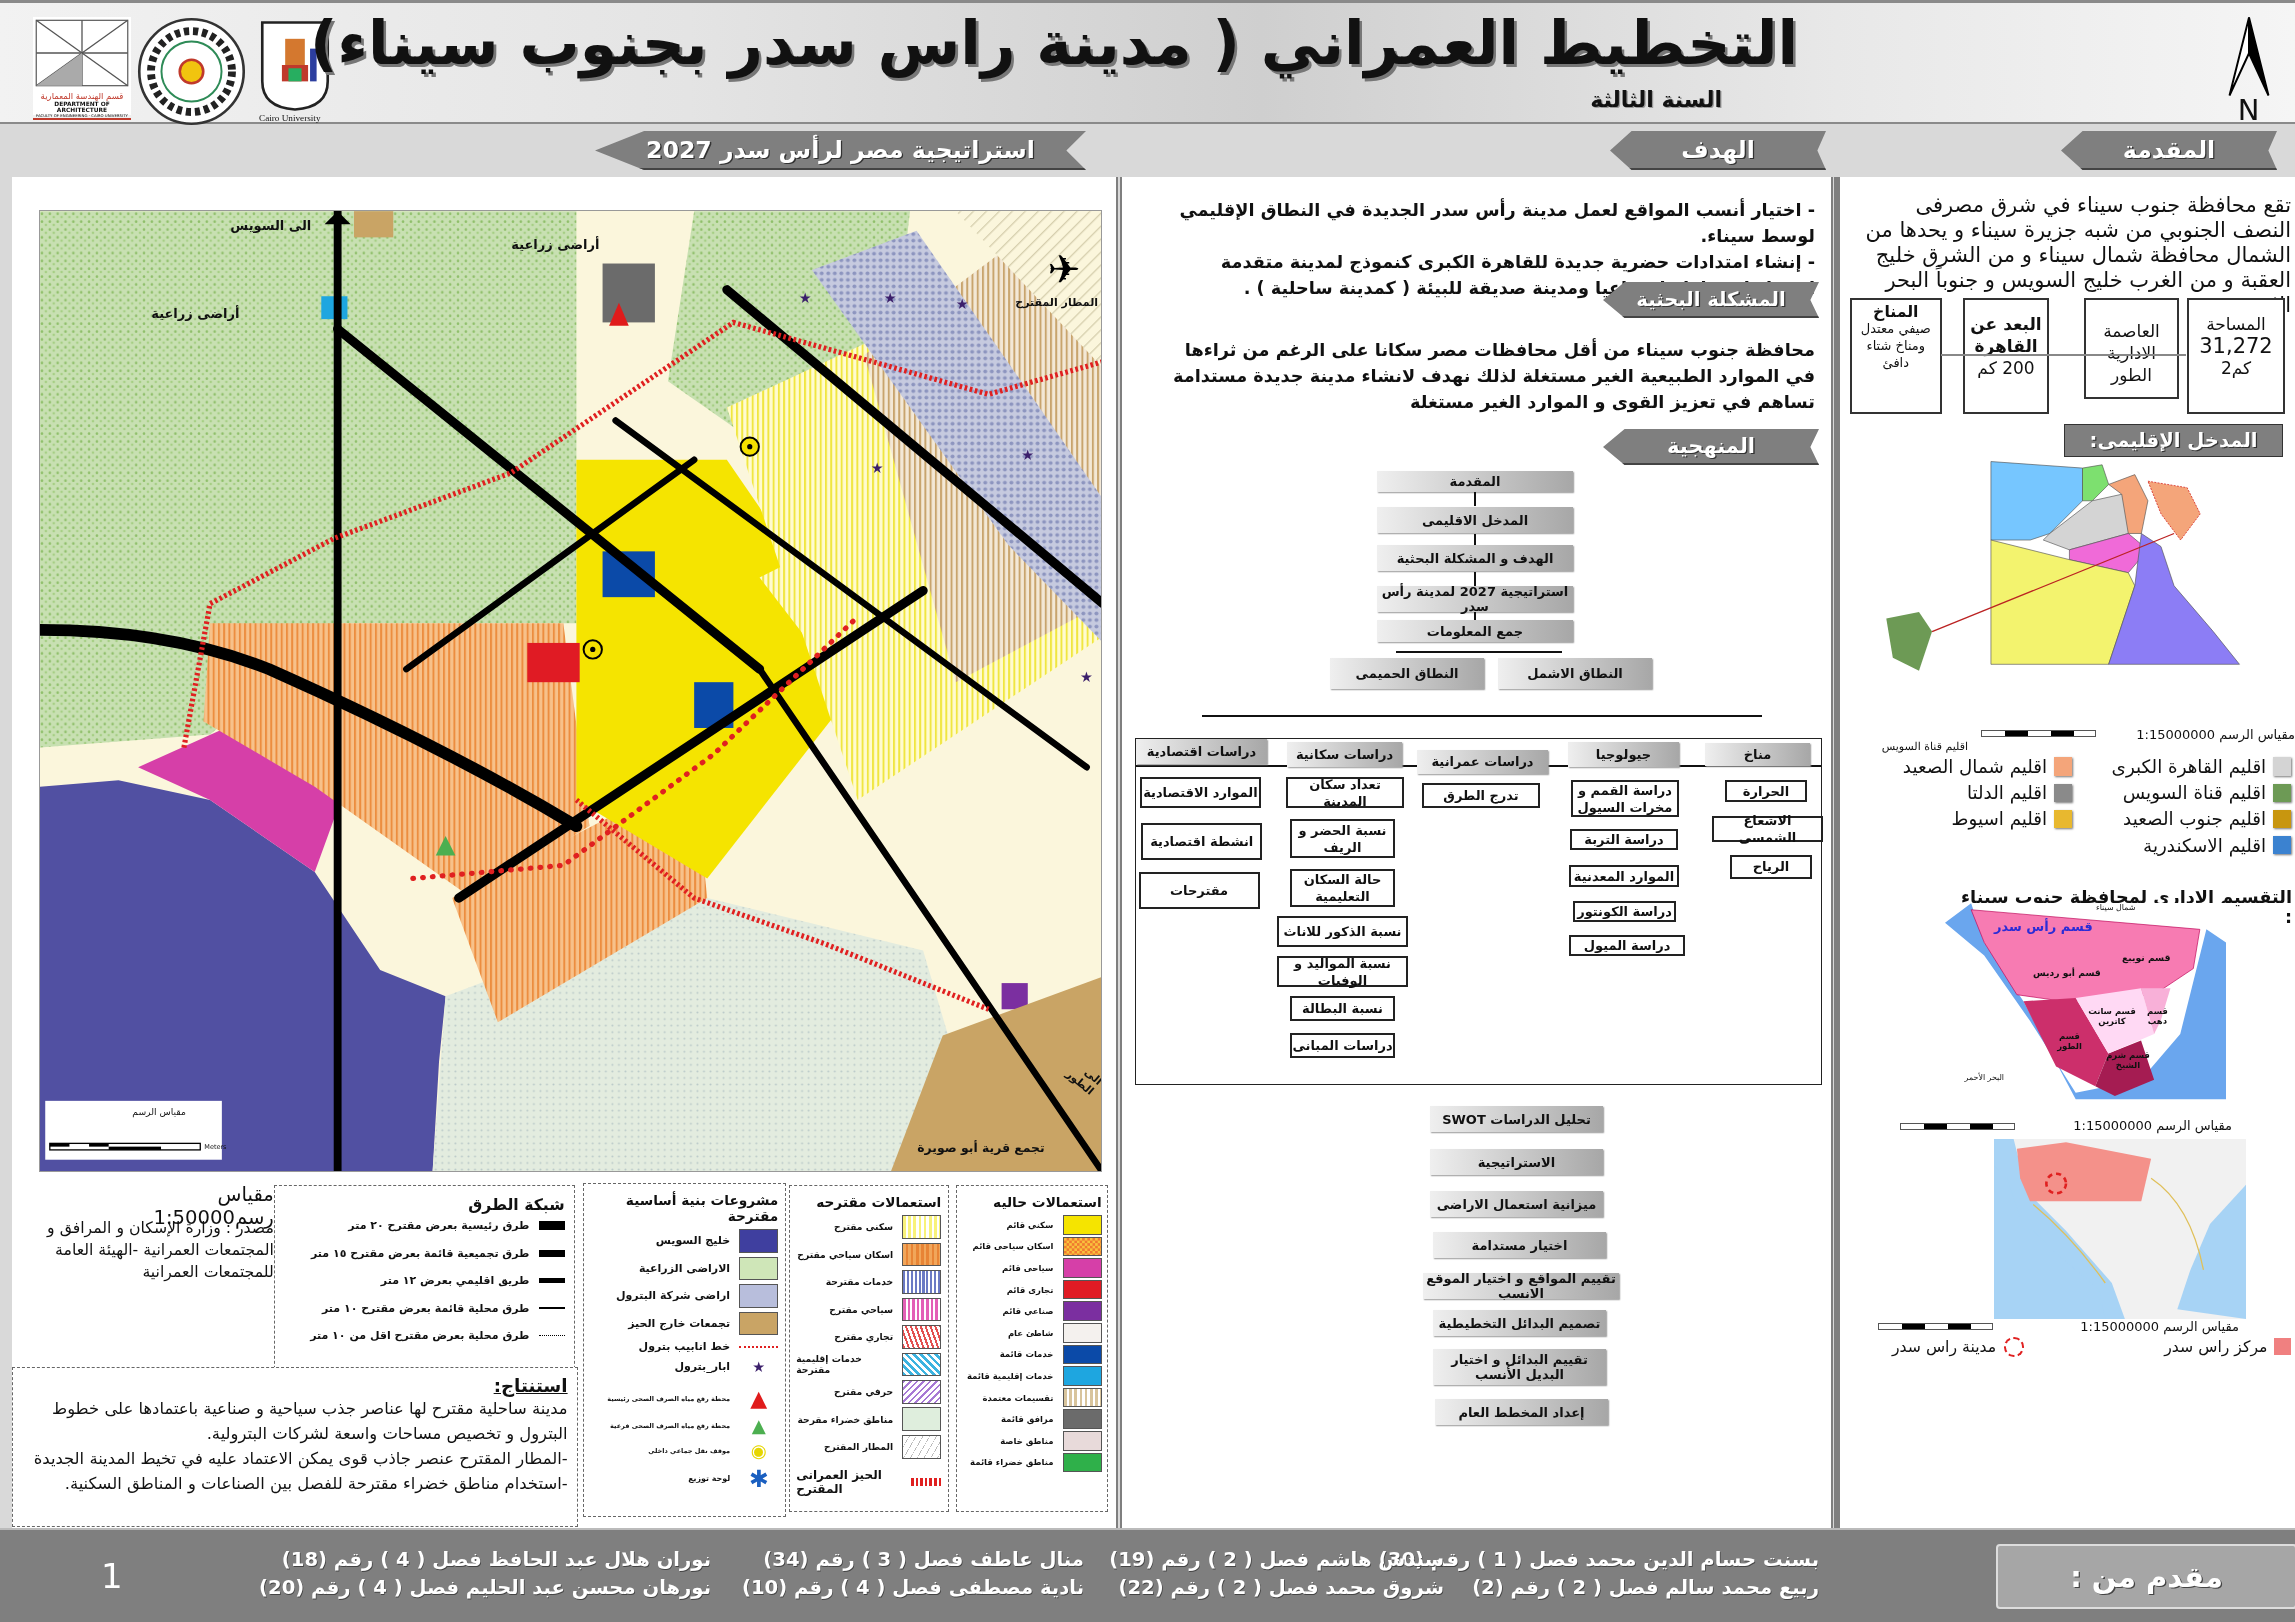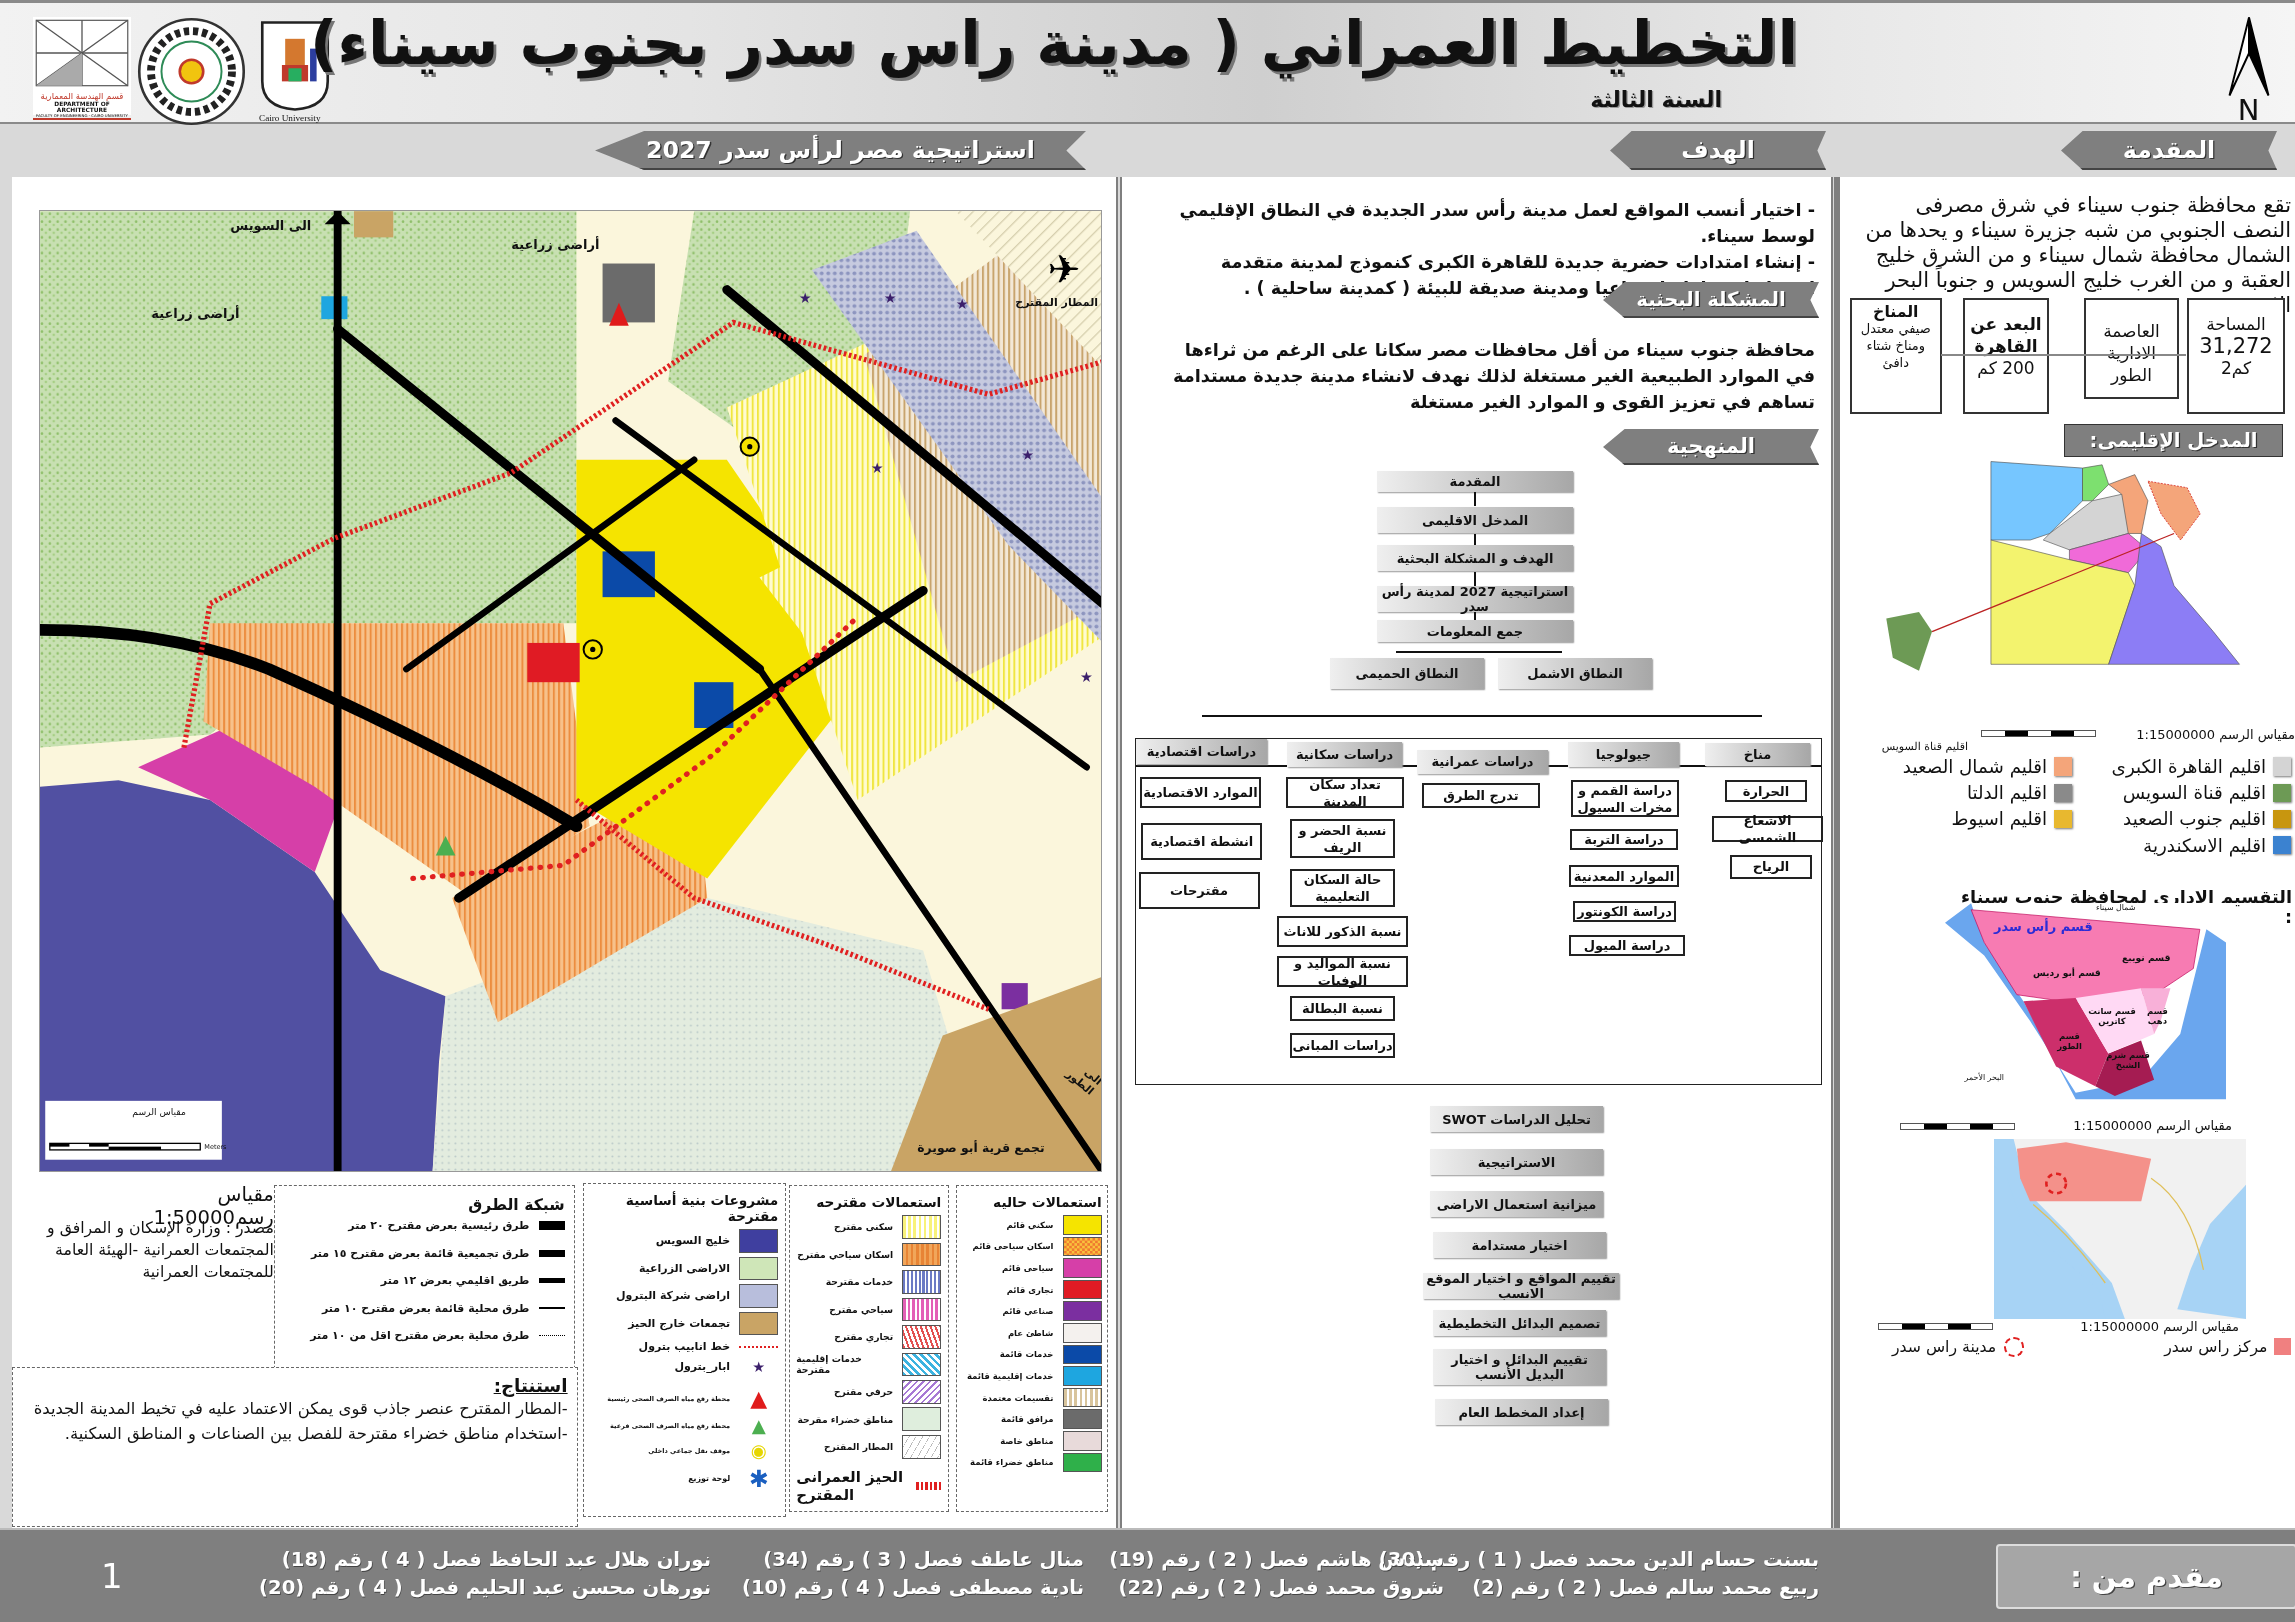--- a/index.html
+++ b/index.html
@@ -306,21 +306,21 @@
         <span class="legend-sw" style="background:repeating-linear-gradient(135deg,#a779d4 0 2px,#fff 2px 4.6px)"></span>
       </div>
     <div class="lg-row" style="margin-bottom:3.9px;font-size:9.2px">
         <span>مناطق خضراء مقرحة</span>
         <span class="legend-sw" style="background:#dfeedd"></span>
       </div>
     <div class="lg-row" style="margin-bottom:9.2px;font-size:9.2px">
         <span>المطار المقترح</span>
         <span class="legend-sw" style="background:repeating-linear-gradient(120deg,#fff 0 5.2px,#bbb 5.2px 5.9px)"></span>
       </div>
-    <div class="lg-row" style="font-size:15px">
+    <div class="lg-row" style="font-size:12px">
         <span>الحيز العمرانى المقترح</span>
         <span style="width:39px;height:7.9px;background:repeating-linear-gradient(90deg,#e02020 0 2.6px,#fff 2.6px 4.6px)"></span>
       </div>
   </div>
 
   <div class="abs lg-box" style="left:944px;top:1008px;width:152px;height:327px;padding:7.9px 5.2px">
     <div class="lg-title" style="font-size:13.7px">استعمالات حاليه</div>
     <div class="lg-row" style="margin-bottom:2px;font-size:8.5px">
         <span>سكني قائم</span>
         <span class="legend-sw" style="background:#f5e400;height:19.6px"></span>
@@ -366,20 +366,21 @@
         <span class="legend-sw" style="background:#e8dada;height:19.6px"></span>
       </div>
     <div class="lg-row" style="font-size:8.5px">
         <span>مناطق خضراء قائمة</span>
         <span class="legend-sw" style="background:#2fb04a;height:19.6px"></span>
       </div>
   </div>
 
   <div class="abs lg-box rtl" style="left:0;top:1190px;width:566px;height:160px;padding:6.5px 9.2px">
     <div style="font-size:18.3px;font-weight:bold;text-decoration:underline">استنتاج:</div>
+    <div style="font-size:16.4px;line-height:25px">مدينة ساحلية مقترح لها عناصر جذب سياحية و صناعية باعتمادها على خطوط البترول و تخصيص مساحات واسعة لشركات البترولية.</div>
     <div style="font-size:16.4px;line-height:25px">-المطار المقترح عنصر جاذب قوى يمكن الاعتماد عليه في تخيط المدينة الجديدة</div>
     <div style="font-size:16.4px;line-height:25px">-استخدام مناطق خضراء مقترحة للفصل بين الصناعات و المناطق السكنية.</div>
   </div>
 </div>
 
 <div class="abs panel" style="left:1120px;top:177px;width:713px;height:1351px;border-width:0 2px 0 2px">
   <div class="abs rtl para" style="left:26px;top:19.6px;width:667px">
     <div>- اختيار أنسب المواقع لعمل مدينة رأس سدر الجديدة في النطاق الإقليمي لوسط سيناء.</div>
     <div>- إنشاء امتدادات حضرية جديدة للقاهرة الكبرى كنموذج لمدينة متقدمة اقتصاديا , شاملة اجتماعيا ومدينة صديقة للبيئة ( كمدينة ساحلية ) .</div>
   </div>

